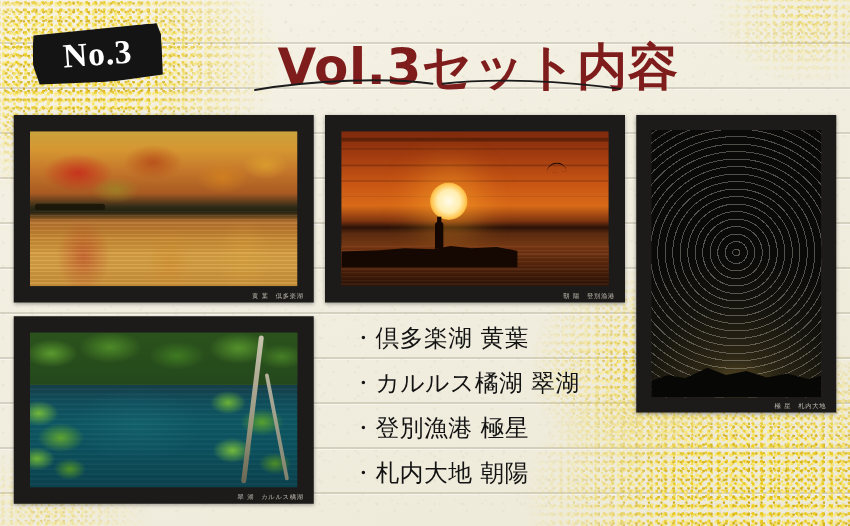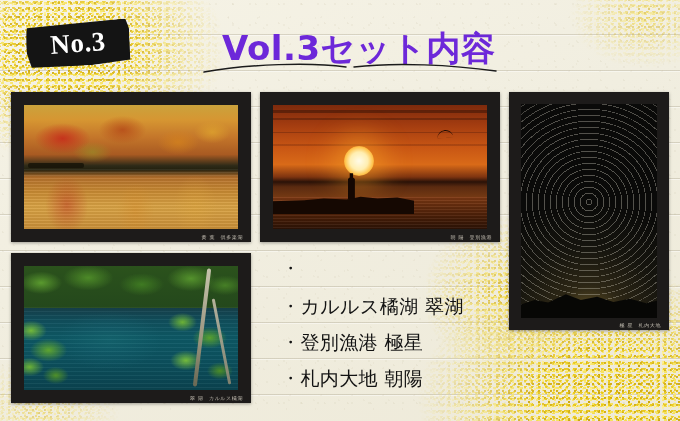--- a/index.html
+++ b/index.html
@@ -108,23 +108,23 @@
     letter-spacing: .5px;
     line-height: 1;
     transform: translateY(-1px);
   }
 
   
   .headline {
     position: absolute;
     left: 222px; top: 26px;
     width: 300px;
-    color: #6d28d9;
+    color: #7f1d1d;
     font-family: "DejaVu Sans", sans-serif;
-    font-size: 34px;
+    font-size: 40px;
     font-weight: 700;
     letter-spacing: .5px;
     white-space: nowrap;
   }
   .headline-rule {
     position: absolute;
     left: 200px; top: 60px;
     width: 300px; height: 16px;
   }
 
@@ -396,20 +396,21 @@
         <div class="branch"></div>
         <div class="branch2"></div>
       </div>
     </div>
     <div class="caption">翠 湖　カルルス橘湖</div>
   </div>
 
   <div class="bullets">
     <div class="bullet-row">
       <span class="bullet-dot">・</span>
+      <span>倶多楽湖 黄葉</span>
     </div>
     <div class="bullet-row">
       <span class="bullet-dot">・</span>
       <span>カルルス橘湖 翠湖</span>
     </div>
     <div class="bullet-row">
       <span class="bullet-dot">・</span>
       <span>登別漁港 極星</span>
     </div>
     <div class="bullet-row">

